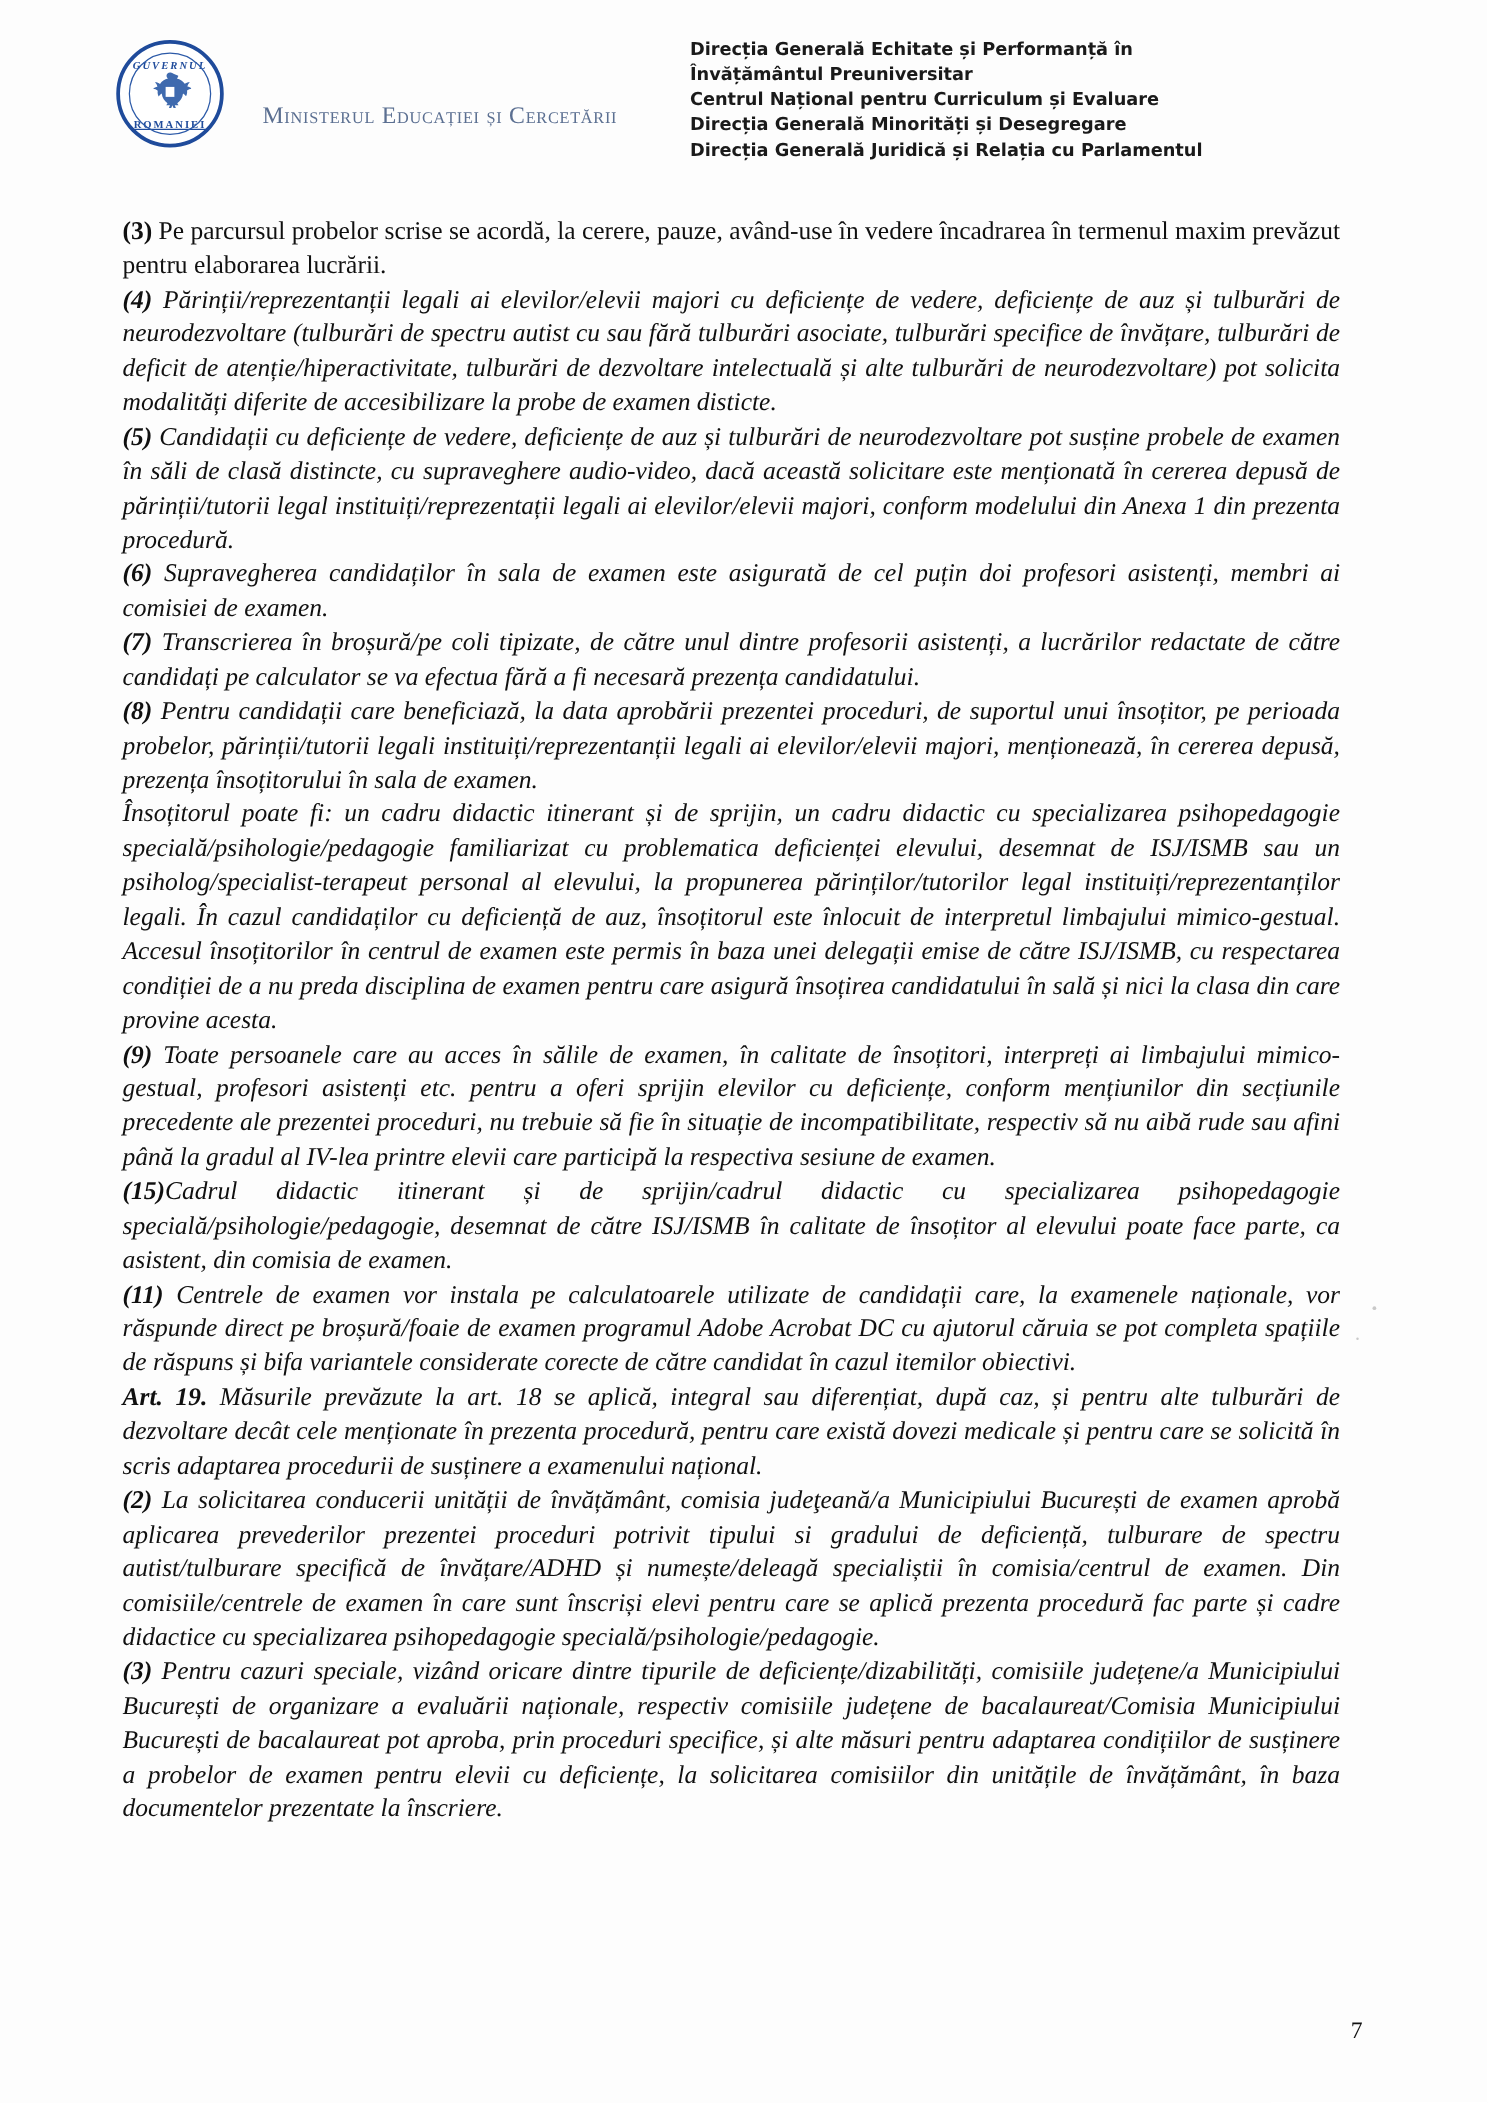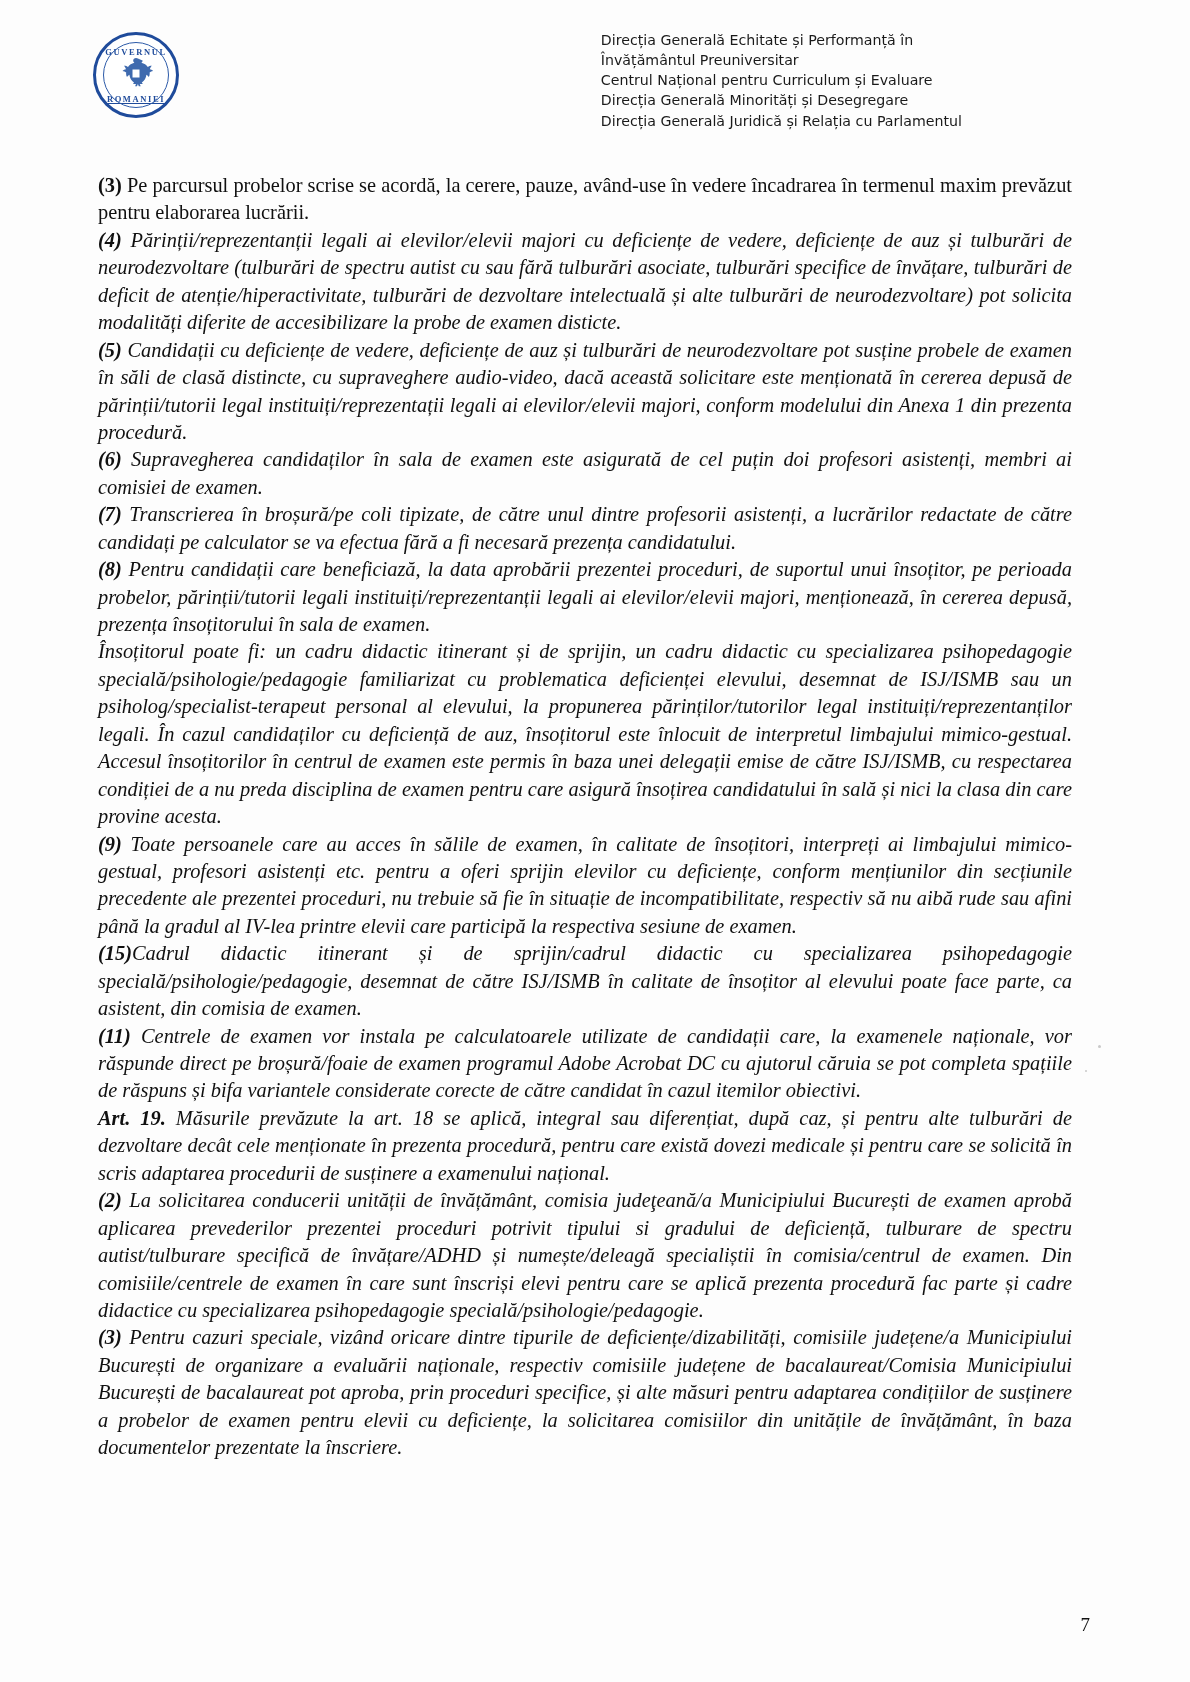--- a/index.html
+++ b/index.html
@@ -63,21 +63,21 @@
     color: #1f4b9b;
   }
   .crest-top, .crest-bottom {
     position: absolute;
     left: 0; right: 0;
     text-align: center;
     font-size: 8.5px;
     letter-spacing: 1.6px;
     font-weight: bold;
   }
-  .crest-top { top: 12px; }
+  .crest-top { top: 12px; font-style: italic; }
   .crest-bottom { bottom: 11px; text-decoration: underline; }
   .crest-eagle {
     position: absolute;
     left: 50%;
     top: 50%;
     transform: translate(-50%, -50%);
     width: 34px;
     height: 38px;
     color: #2f5ea8;
     opacity: .92;
@@ -96,20 +96,21 @@
 
   .header-right {
     margin-left: auto;
     padding-top: 6px;
     padding-right: 168px;
     font-family: "DejaVu Sans", sans-serif;
     font-size: 14.2px;
     line-height: 1.42;
     color: #1a1a1a;
     text-align: left;
+    font-weight: bold;
   }
   .header-right div { white-space: nowrap; }
 
   
   .content {
     padding: 30px 118px 0 98px;
   }
   p.para {
     margin: 0;
     text-align: justify;
@@ -154,20 +155,21 @@
           <div class="crest-top">GUVERNUL</div>
           <div class="crest-bottom">ROMANIEI</div>
           <svg class="crest-eagle" viewBox="0 0 34 38">
             <path d="M17 2 c-1.6 0-2.8 1.1-2.8 2.6 0 .9.5 1.7 1.2 2.2 -2.8.6-5 2.2-6.4 4.3 -1.1-.9-2.6-1.4-4.1-1.3 1.1 1 1.8 2.2 2 3.5 -1.3.2-2.5.8-3.4 1.7 1.4.1 2.7.6 3.7 1.5 -.3 1.6 0 3.2.8 4.6 .6-1 1.4-1.8 2.4-2.3 .3 3.2 2 6 4.6 7.7 l-1 1.6 h3 l-.9 2.2 h1.9 l.9-2.2 .9 2.2 h1.9 l-.9-2.2 h3 l-1-1.6 c2.6-1.7 4.3-4.5 4.6-7.7 1 .5 1.8 1.3 2.4 2.3 .8-1.4 1.1-3 .8-4.6 1-.9 2.3-1.4 3.7-1.5 -.9-.9-2.1-1.5-3.4-1.7 .2-1.3.9-2.5 2-3.5 -1.5-.1-3 .4-4.1 1.3 -1.4-2.1-3.6-3.7-6.4-4.3 .7-.5 1.2-1.3 1.2-2.2 C19.8 3.1 18.6 2 17 2 z" fill="currentColor"></path>
             <rect x="13" y="13" width="8" height="9" fill="#ffffff" stroke="currentColor" stroke-width="1"></rect>
           </svg>
         </div>
       </div>
     </div>
 
+    <div class="ministry-name">Ministerul Educației și Cercetării</div>
 
     <div class="header-right">
       <div>Direcția Generală Echitate și Performanță în</div>
       <div>Învățământul Preuniversitar</div>
       <div>Centrul Național pentru Curriculum și Evaluare</div>
       <div>Direcția Generală Minorități și Desegregare</div>
       <div>Direcția Generală Juridică și Relația cu Parlamentul</div>
     </div>
   </div>
 

